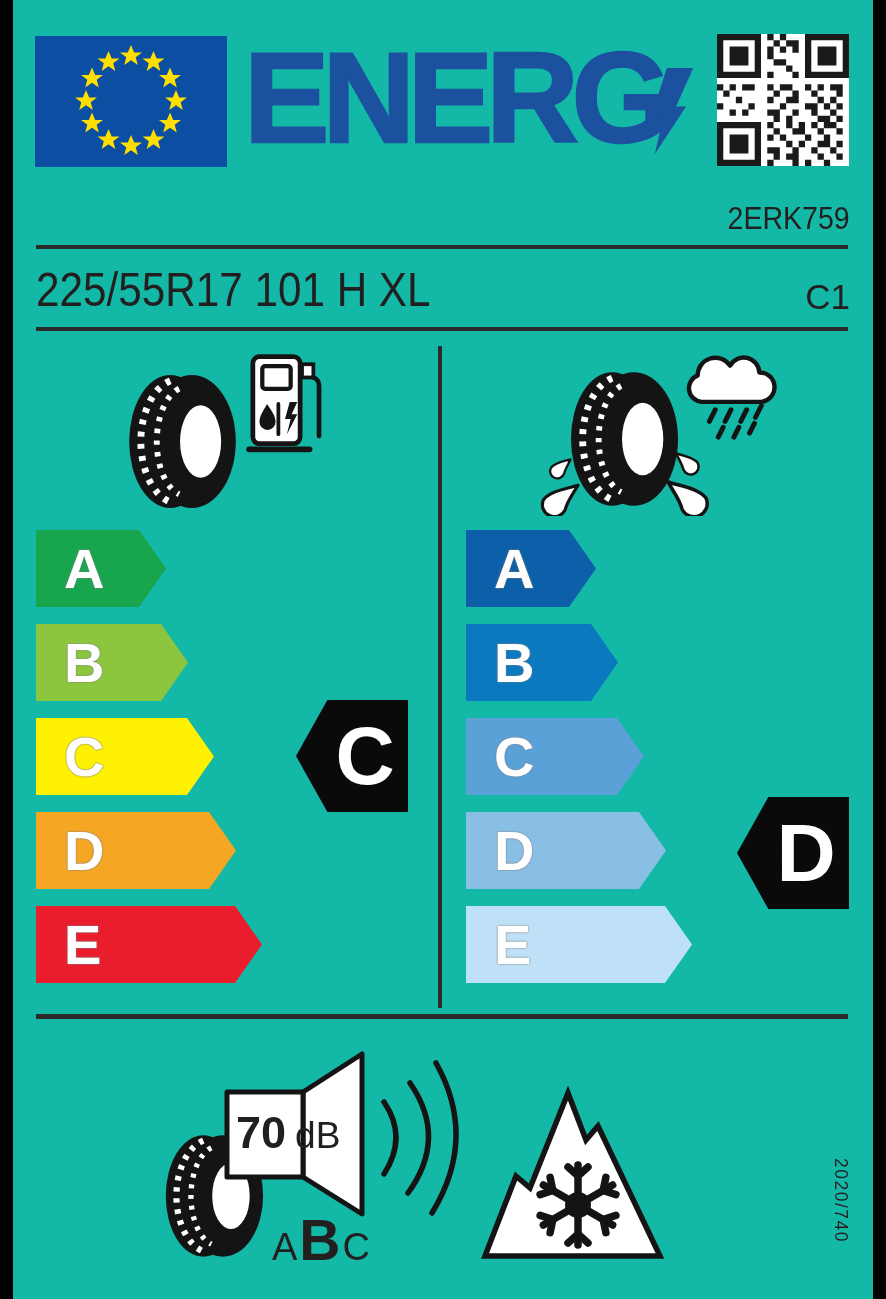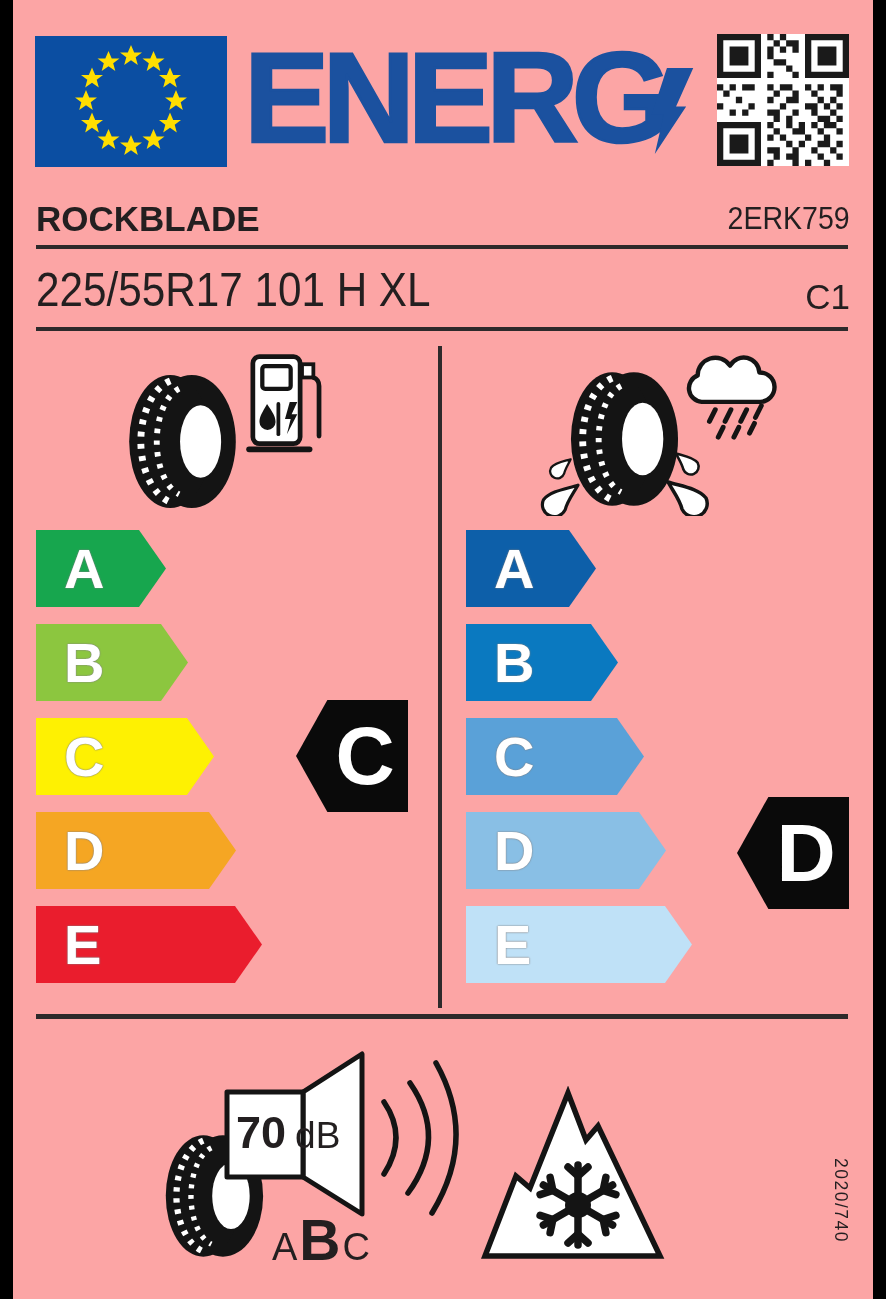--- a/index.html
+++ b/index.html
@@ -1,17 +1,17 @@
 <!DOCTYPE html>
 <html><head>
 <meta charset="utf-8">
 <style>
   html,body { margin:0; padding:0; background:#e8e8e8; }
   .label {
-    position:relative; width:886px; height:1299px; background:#fca5a5;
+    position:relative; width:886px; height:1299px; background:#14b8a6;
     font-family:"Liberation Sans", sans-serif; color:#231f20; overflow:hidden;
     margin:0 auto;
   }
   .abs { position:absolute; }
   .border-strip { position:absolute; top:0; width:13px; height:1299px; background:#000; }
   .rule { position:absolute; background:#2d2a2b; }
 
   
   .eu-flag { left:35px; top:36px; width:192px; height:131px; }
   .energ {
@@ -118,21 +118,20 @@
 
   <svg class="abs qr" viewBox="0 0 126 126">
     <g fill="#1a1a1a">
       <path d="M0 0h42v42h-42z M6 6v30h30v-30z M12 12h18v18h-18z" fill-rule="evenodd"></path>
       <path d="M84 0h42v42h-42z M90 6v30h30v-30z M96 12h18v18h-18z" fill-rule="evenodd"></path>
       <path d="M0 84h42v42h-42z M6 90v30h30v-30z M12 96h18v18h-18z" fill-rule="evenodd"></path>
       <path d="M48 0h6v6h-6z M60 0h6v6h-6z M54 6h6v6h-6z M66 6h12v6h-12z M48 12h6v12h-6z M60 12h6v6h-6z M72 12h6v6h-6z M54 24h12v6h-12z M66 30h6v6h-6z M48 36h6v6h-6z M72 36h6v6h-6z M0 48h6v6h-6z M12 48h6v6h-6z M24 48h12v6h-12z M6 54h6v6h-6z M18 60h6v6h-6z M0 66h6v6h-6z M30 66h6v6h-6z M12 72h6v6h-6z M24 72h6v6h-6z M48 48h6v6h-6z M60 48h12v6h-12z M84 48h6v6h-6z M96 48h6v6h-6z M108 48h12v6h-12z M54 54h6v6h-6z M72 54h6v6h-6z M90 54h6v6h-6z M114 54h6v6h-6z M48 60h6v6h-6z M66 60h12v6h-12z M96 60h6v6h-6z M108 60h6v6h-6z M60 66h6v6h-6z M84 66h12v6h-12z M102 66h6v6h-6z M114 66h6v6h-6z M48 72h12v6h-12z M72 72h6v6h-6z M90 72h6v6h-6z M108 72h6v6h-6z M54 78h6v6h-6z M66 78h6v6h-6z M96 78h12v6h-12z M114 78h6v6h-6z M48 84h6v6h-6z M66 84h6v6h-6z M78 84h6v6h-6z M90 84h6v6h-6z M102 84h12v6h-12z M54 90h6v6h-6z M72 90h12v6h-12z M96 90h6v6h-6z M114 90h6v6h-6z M48 96h6v6h-6z M60 96h6v6h-6z M84 96h6v6h-6z M102 96h6v6h-6z M66 102h6v6h-6z M78 102h6v6h-6z M96 102h12v6h-12z M114 102h6v6h-6z M48 108h12v6h-12z M72 108h6v6h-6z M90 108h6v6h-6z M108 108h6v6h-6z M54 114h6v6h-6z M66 114h12v6h-12z M96 114h6v6h-6z M114 114h6v6h-6z M48 120h6v6h-6z M72 120h6v6h-6z M84 120h6v6h-6z M102 120h6v6h-6z"></path>
     </g>
   </svg>
 
-  <div class="abs brand">ROCKBLADE</div>
   <div class="abs code">2ERK759</div>
   <div class="rule rule1"></div>
 
   <div class="abs size">225/55R17 101 H XL</div>
   <div class="abs tclass">C1</div>
   <div class="rule rule2"></div>
 
   <div class="rule vdiv"></div>
 
   <svg class="abs" style="left:127px;top:374px" width="110" height="135">

